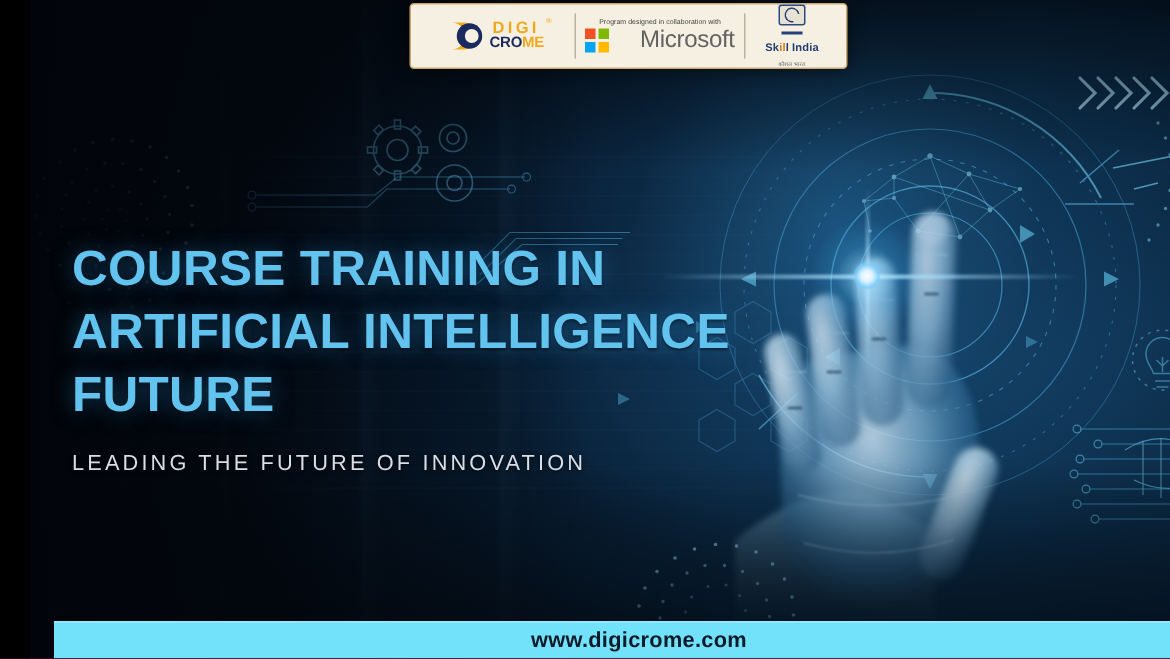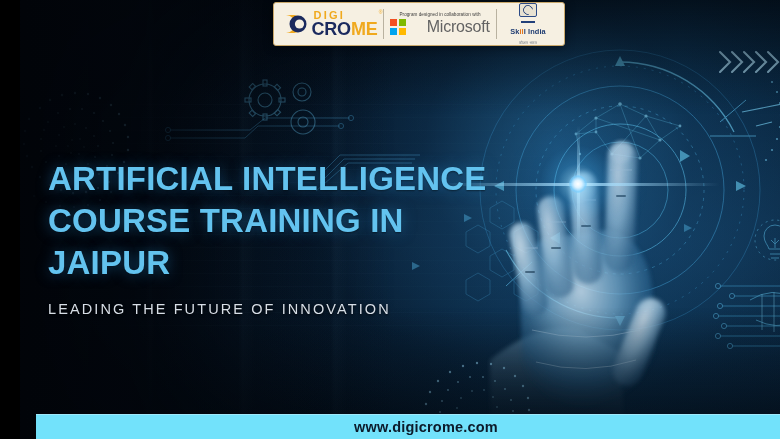--- a/index.html
+++ b/index.html
@@ -94,21 +94,21 @@
   .cell-skill { width:62px; flex-direction:column; justify-content:space-between; gap:0px; }
   .vrule { width:1px; height:30px; background:#b9b2a0; }
 
   .dc-wrap { display:flex; align-items:center; gap:1px; position:relative; }
   .dc-word { display:flex; flex-direction:column; line-height:1; }
   .dc-digi {
     font-size:11px; font-weight:700; letter-spacing:2.2px;
     color:#f0a91e; margin-left:2px;
   }
   .dc-crome {
-    font-size:18px; font-weight:800; letter-spacing:-0.2px;
+    font-size:10px; font-weight:800; letter-spacing:-0.2px;
     color:#1b2a5e; margin-top:-1px;
   }
   .dc-crome .accent { color:#f0a91e; }
   .dc-reg { position:absolute; right:-5px; top:-1px; font-size:5px; color:#f0a91e; }
 
   .ms-caption {
     font-size:4.6px; color:#3b3b3b; letter-spacing:0.05px; white-space:nowrap;
     font-weight:400;
   }
   .ms-row { display:flex; align-items:center; gap:21px; }
@@ -562,23 +562,23 @@
 
     <div class="logo-cell cell-skill">
       <span class="si-emblem"></span>
       <span class="si-base"></span>
       <span class="si-title"><span>Sk</span><span class="hl">il</span><span>l India</span></span>
       <span class="si-sub">कौशल भारत</span>
     </div>
   </div>
 
   <div class="headline">
+    <div class="headline-line">COURSE TRAINING IN</div>
     <div class="headline-line">ARTIFICIAL INTELLIGENCE</div>
-    <div class="headline-line">COURSE TRAINING IN</div>
-    <div class="headline-line">JAIPUR</div>
+    <div class="headline-line">FUTURE</div>
   </div>
 
   <div class="subtitle">LEADING THE FUTURE OF INNOVATION</div>
 
   <div class="footer">
     <span class="footer-url">www.digicrome.com</span>
   </div>
 
 </div>
 

